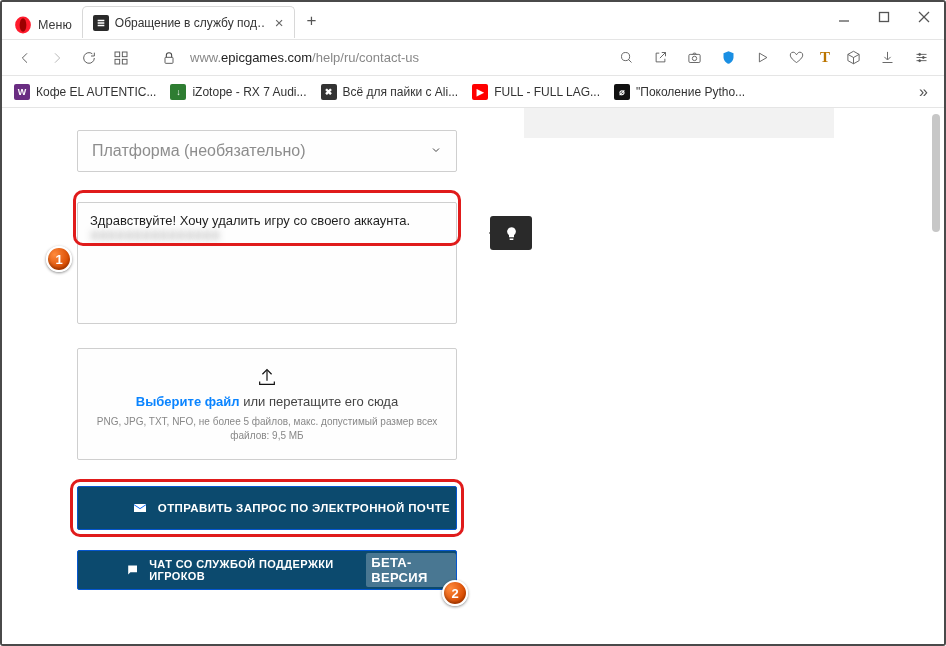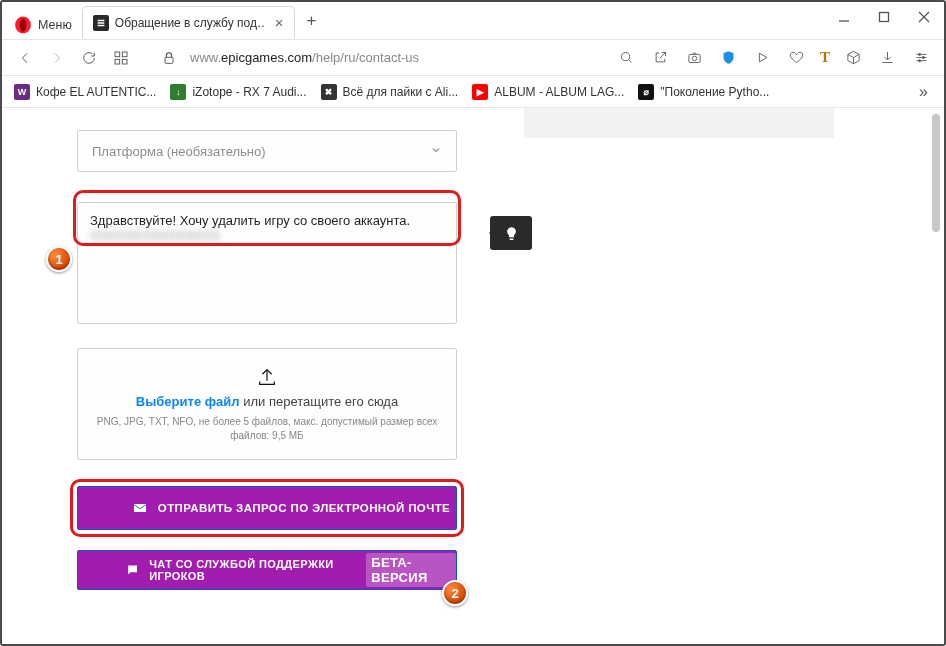--- a/index.html
+++ b/index.html
@@ -40,40 +40,40 @@
   .bm .bico { width:16px; height:16px; border-radius:2px; display:flex; align-items:center; justify-content:center; font-size:9px; font-weight:bold; color:#fff; }
   .bm-more { margin-left:auto; font-size:16px; color:#555; padding-right:4px; }
 
   
   .content { flex:1; position:relative; background:#fff; overflow:hidden; }
   .scroll-track { position:absolute; right:2px; top:0; bottom:0; width:14px; }
   .scroll-thumb { position:absolute; right:2px; top:6px; width:8px; height:118px; background:#c7c7c7; border-radius:4px; }
   .form-col { position:absolute; left:75px; top:22px; width:380px; }
 
   .select-box { height:42px; border:1px solid #cfcfcf; border-radius:2px; display:flex; align-items:center; padding:0 14px; justify-content:space-between; background:#fefefe; }
-  .select-placeholder { font-size:13px; color:#8d8d8d; }
+  .select-placeholder { font-size:16px; color:#8d8d8d; }
   .chev { }
   .chev svg { width:12px; height:12px; stroke:#444; stroke-width:2; fill:none; }
 
   .textarea-wrap { margin-top:30px; position:relative; }
   .textarea { width:100%; height:122px; border:1px solid #cfcfcf; border-radius:2px; padding:10px 12px; font-size:13px; color:#1f1f1f; background:#fefefe; }
   .textarea .blurred { display:inline-block; color:transparent; text-shadow:0 0 6px rgba(60,60,60,0.55); user-select:none; }
   .red-ring { position:absolute; left:-4px; top:-12px; width:388px; height:56px; border:3px solid #e01b1b; border-radius:10px; pointer-events:none; }
   
   .hint-bubble { position:absolute; left:488px; top:108px; width:42px; height:34px; background:#2a2a2a; border-radius:3px; display:flex; align-items:center; justify-content:center; }
   .hint-bubble::before { content:""; position:absolute; left:-9px; top:9px; border:8px solid transparent; border-right-color:#2a2a2a; }
   .hint-bubble svg { width:15px; height:15px; fill:#fff; }
 
   .upload-box { margin-top:24px; height:112px; border:1px solid #cfcfcf; border-radius:2px; display:flex; flex-direction:column; align-items:center; justify-content:center; gap:6px; padding:10px; background:#fefefe; }
   .upload-box svg { width:22px; height:22px; stroke:#111; stroke-width:1.3; fill:none; }
   .upload-line { font-size:13px; color:#444; }
   .upload-link { color:#0a84ff; font-weight:600; }
   .upload-hint { font-size:10px; color:#888; text-align:center; line-height:1.4; }
 
-  .blue-btn { margin-top:26px; height:44px; background:#a21caf; border:1px solid #0556cf; border-radius:2px; color:#fff; display:flex; align-items:center; justify-content:center; gap:10px; font-size:11.5px; letter-spacing:.4px; font-weight:700; text-transform:uppercase;padding-left:48px; }
+  .blue-btn { margin-top:26px; height:44px; background:#0c4a6e; border:1px solid #0556cf; border-radius:2px; color:#fff; display:flex; align-items:center; justify-content:center; gap:10px; font-size:11.5px; letter-spacing:.4px; font-weight:700; text-transform:uppercase;padding-left:48px; }
   .blue-btn svg { width:16px; height:16px; fill:#fff; }
   .email-btn-wrap { position:relative; }
   .red-ring-btn { position:absolute; left:-7px; top:-7px; right:-7px; bottom:-7px; border:3px solid #e01b1b; border-radius:10px; pointer-events:none; }
   .blue-btn.chat { margin-top:20px; height:40px; font-size:11px; }
   .badge { font-size:13px; background:rgba(255,255,255,.25); padding:2px 5px; border-radius:2px; margin-left:6px; letter-spacing:.3px; }
 
   .callout { position:absolute; width:26px; height:26px; border-radius:50%; background:radial-gradient(circle at 30% 30%, #ff8a3c, #d84a00 70%); border:2px solid #fff; box-shadow:0 1px 3px rgba(0,0,0,.45), inset 0 -2px 3px rgba(0,0,0,.3); color:#fff; font-weight:700; font-size:13px; display:flex; align-items:center; justify-content:center; }
   #c1 { left:44px; top:138px; }
   #c2 { left:440px; top:472px; }
 
@@ -231,21 +231,21 @@
     <div class="bm">
         <span class="bico" style="background:#2e7d32">↓</span>
         <span>iZotope - RX 7 Audi...</span>
       </div>
     <div class="bm">
         <span class="bico" style="background:#333">✖</span>
         <span>Всё для пайки с Ali...</span>
       </div>
     <div class="bm">
         <span class="bico" style="background:#ff0000">▶</span>
-        <span>ALBUM - ALBUM LAG...</span>
+        <span>FULL - FULL LAG...</span>
       </div>
     <div class="bm">
         <span class="bico" style="background:#111">⌀</span>
         <span>"Поколение Pytho...</span>
       </div>
     <span class="bm-more">»</span>
   </div>
 
   <div class="content">
     <div class="side-panel"></div>

